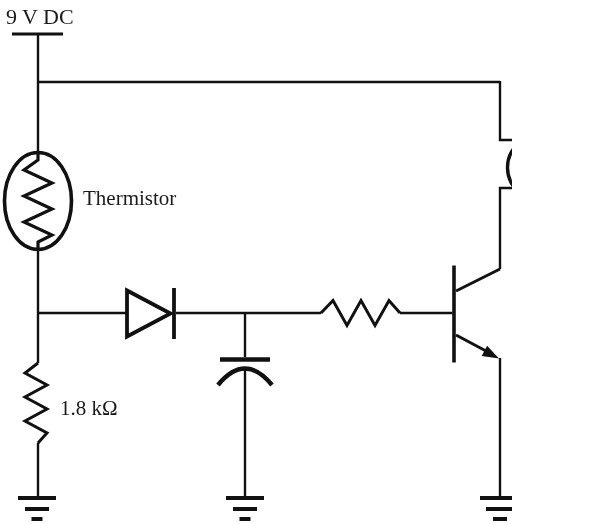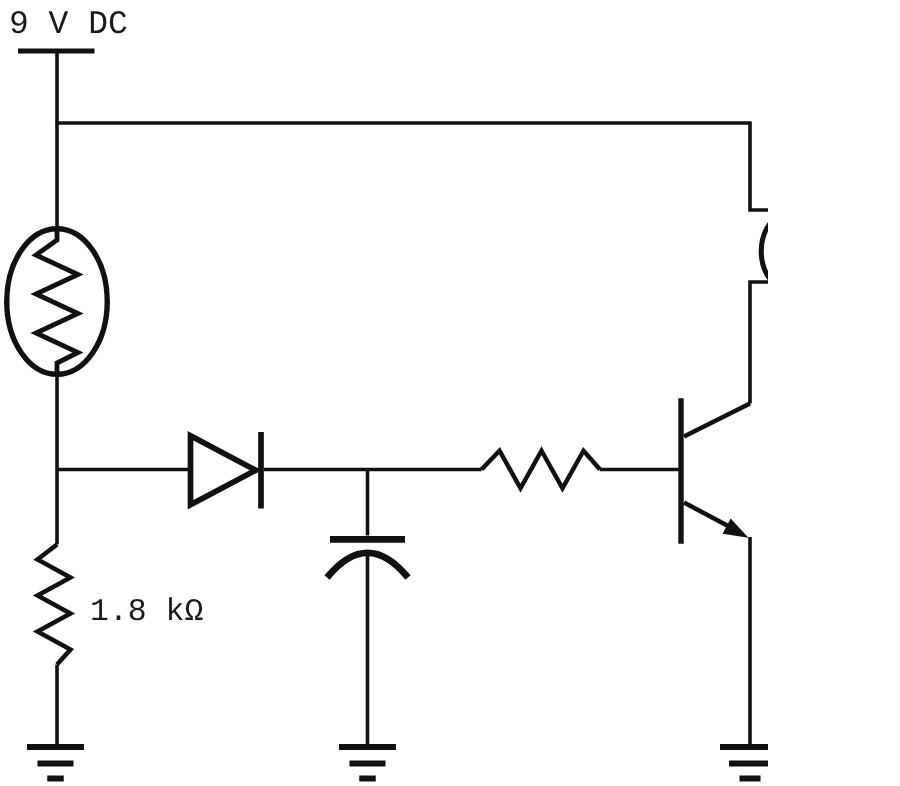--- a/index.html
+++ b/index.html
@@ -1,21 +1,21 @@
 <!DOCTYPE html>
 <html style="--line: #111111; --text: #1a1a1a; --watermark: #b2d89c; --background: #ffffff;"><head>
 <meta charset="utf-8">
 <style>
   :root{
     --line:#111111; --text:#1a1a1a; --watermark:#b2d89c; --background:#ffffff;
   }
   html,body{margin:0;padding:0;background:var(--background);}
   .stage{
     position:relative; width:512px; height:524px; background:var(--background);
-    font-family:Liberation Mono, monospace; overflow:hidden;
+    font-family:Liberation Serif, serif; overflow:hidden;
   }
   .stage svg{position:absolute;left:0;top:0;}
   .stroke{stroke:var(--line); fill:none; stroke-linecap:butt; stroke-linejoin:miter;}
   .fill{fill:var(--line); stroke:none;}
   .lbl{
     position:absolute; color:var(--text); font-size:21px; line-height:1.1;
     white-space:nowrap; user-select:none;
   }
   .lbl-supply{left:6px; top:5px; font-size:22px;}
   .lbl-thermistor{left:83px; top:187px;}
@@ -99,14 +99,15 @@
       <path class="stroke" stroke-width="4" d="M239.5,519 H250.5"></path>
     </g>
     <g>
       <path class="stroke" stroke-width="4" d="M480,498 H520"></path>
       <path class="stroke" stroke-width="4" d="M486,509 H514"></path>
       <path class="stroke" stroke-width="4" d="M493,519 H507"></path>
     </g>
   </svg>
 
   <div class="lbl lbl-supply">9 V DC</div>
+  <div class="lbl lbl-thermistor">Thermistor</div>
   <div class="lbl lbl-r1">1.8 kΩ</div>
 </div>
 
 </body></html>

